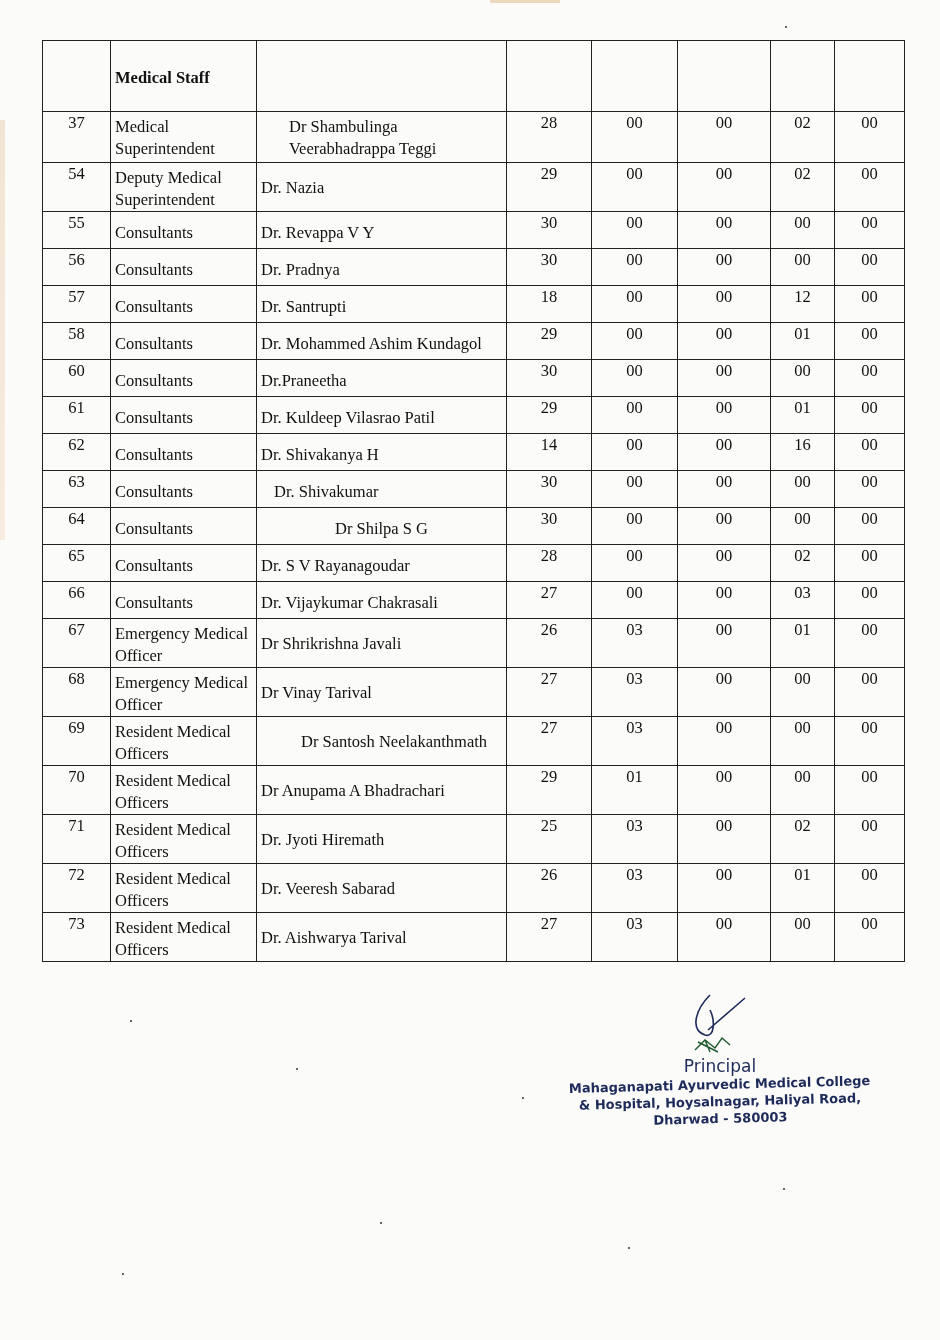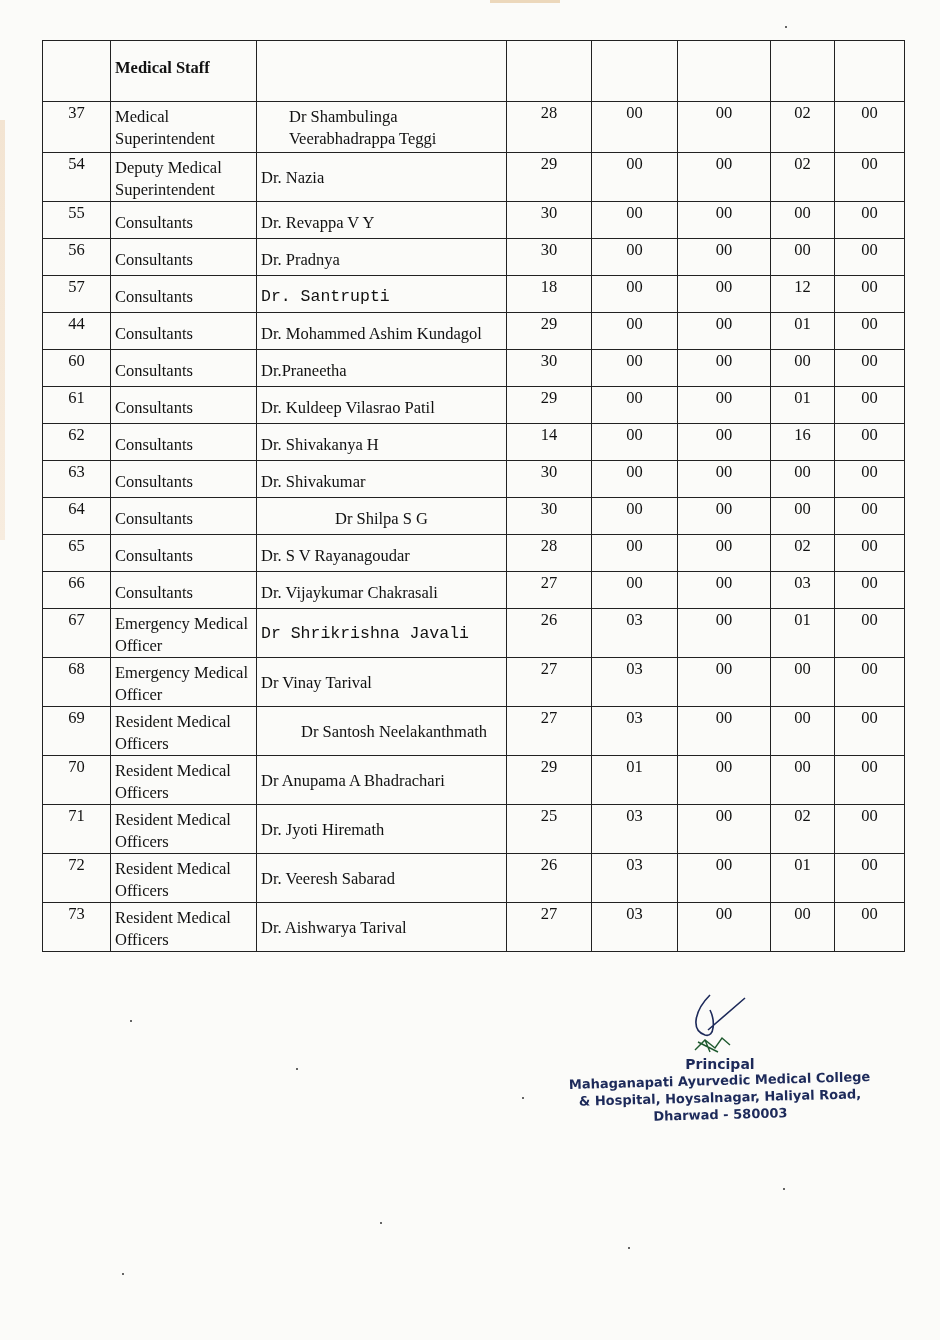--- a/index.html
+++ b/index.html
@@ -7,25 +7,25 @@
          font-family:"Liberation Serif","DejaVu Serif",serif; color:#111; }
   .topmark { position:absolute; left:490px; top:0; width:70px; height:3px; background:#e6c9a3; opacity:.7; }
   .leftedge { position:absolute; left:0; top:120px; width:5px; height:420px; background:linear-gradient(#f3e4d2,#f7ecdf); }
   table.staff { position:absolute; left:42px; top:40px; width:862px; border-collapse:collapse; table-layout:fixed; }
   table.staff td { border:1.5px solid #222; vertical-align:top; font-size:16.5px; line-height:22px; padding:0 4px; }
   td.sl { text-align:center; font-size:15px; padding-top:4px; }
   td.desig { padding-left:4px; }
   td.name { padding-left:5px; }
   td.num { text-align:center; padding-top:6px; }
   .hdr td { height:44px; }
-  .hdr .title { font-weight:bold; padding-top:16px; }
+  .hdr .title { font-weight:bold; padding-top:26px; }
   .r1 td { height:50px; } .rs td { height:36px; } .rm td { height:48px; }
   .sign { position:absolute; left:560px; top:990px; width:320px; text-align:center; font-family:"DejaVu Sans","Liberation Sans",sans-serif; color:#1d2a5a; }
   .sig-glyph { height:70px; position:relative; }
-  .principal { font-size:14px; font-weight:bold; margin-top:-4px; }
+  .principal { font-size:17px; font-weight:normal; margin-top:-4px; }
   .addr { font-size:13px; font-weight:bold; line-height:17px; transform:rotate(-1.5deg); }
   .dot { position:absolute; width:2px; height:2px; background:#333; border-radius:50%; }
 </style>
 </head>
 <body>
 
 <div class="topmark"></div>
 <div class="leftedge"></div>
 
 <table class="staff">
@@ -155,41 +155,41 @@
         </td>
       </tr>
       <tr class="rs">
         <td class="sl">
           <div>57</div>
         </td>
         <td class="desig">
           <div style="padding-top: 10px;">Consultants</div>
         </td>
         <td class="name">
-          <div style="padding-top: 10px; font-family: Liberation Mono, monospace;">Dr. Santrupti</div>
+          <div style="padding-top: 10px;">Dr. Santrupti</div>
         </td>
         <td class="num">
           <div>18</div>
         </td>
         <td class="num">
           <div>00</div>
         </td>
         <td class="num">
           <div>00</div>
         </td>
         <td class="num">
           <div>12</div>
         </td>
         <td class="num">
           <div>00</div>
         </td>
       </tr>
       <tr class="rs">
         <td class="sl">
-          <div>44</div>
+          <div>58</div>
         </td>
         <td class="desig">
           <div style="padding-top: 10px;">Consultants</div>
         </td>
         <td class="name">
           <div style="padding-top: 10px;">Dr. Mohammed Ashim Kundagol</div>
         </td>
         <td class="num">
           <div>29</div>
         </td>
@@ -285,21 +285,21 @@
         </td>
       </tr>
       <tr class="rs">
         <td class="sl">
           <div>63</div>
         </td>
         <td class="desig">
           <div style="padding-top: 10px;">Consultants</div>
         </td>
         <td class="name">
-          <div style="padding-top: 10px;">Dr. Shivakumar</div>
+          <div style="padding-top: 10px; margin-left: 13px;">Dr. Shivakumar</div>
         </td>
         <td class="num">
           <div>30</div>
         </td>
         <td class="num">
           <div>00</div>
         </td>
         <td class="num">
           <div>00</div>
         </td>
@@ -389,21 +389,21 @@
         </td>
       </tr>
       <tr class="rm">
         <td class="sl">
           <div>67</div>
         </td>
         <td class="desig">
           <div style="padding-top: 4px;">Emergency Medical Officer</div>
         </td>
         <td class="name">
-          <div style="padding-top: 14px; font-family: Liberation Mono, monospace;">Dr Shrikrishna Javali</div>
+          <div style="padding-top: 14px;">Dr Shrikrishna Javali</div>
         </td>
         <td class="num">
           <div>26</div>
         </td>
         <td class="num">
           <div>03</div>
         </td>
         <td class="num">
           <div>00</div>
         </td>

